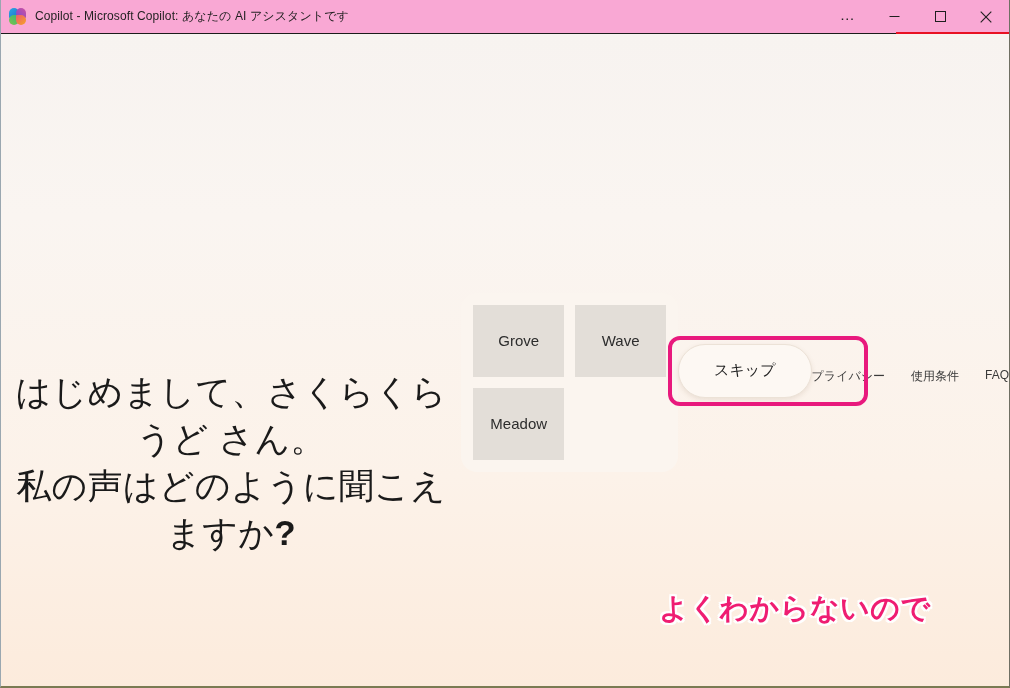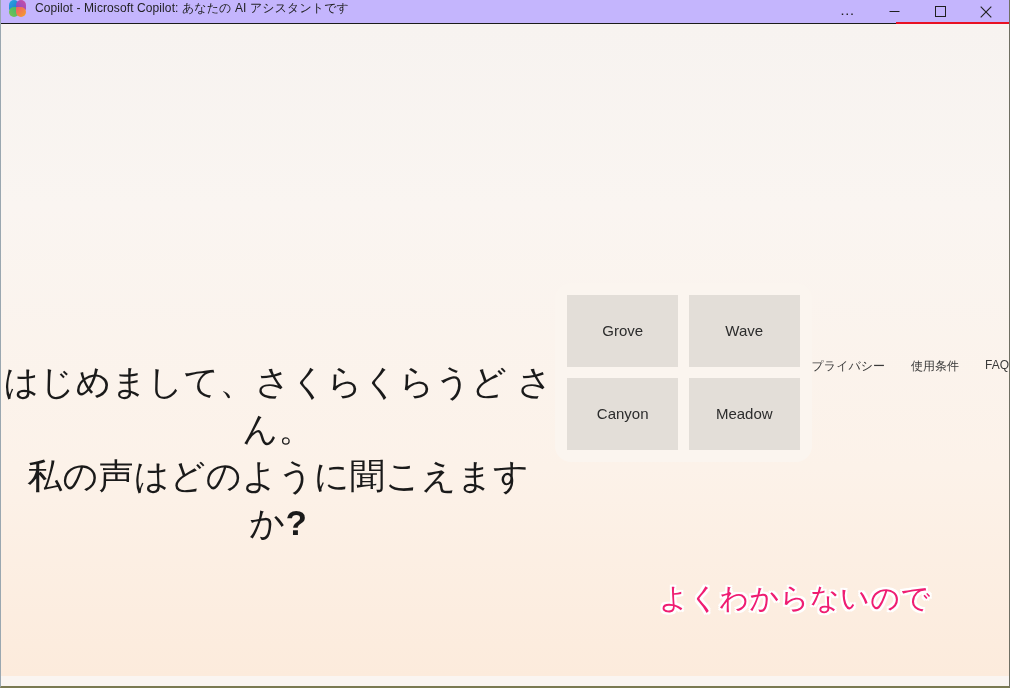--- a/index.html
+++ b/index.html
@@ -19,24 +19,24 @@
     border-left: 1px solid #9aa7b0;
     border-right: 1px solid #6f6f63;
     border-bottom: 2px solid #7a7a52;
     background: #faf5f1;
     overflow: hidden;
   }
 
   
   #titlebar {
     position: relative;
-    height: 24px;
-    background: #c4b5fd;
-    display: flex;
-    align-items: flex-start;
+    height: 34px;
+    background: #f9a8d4;
+    display: flex;
+    align-items: center;
     border-bottom: 1px solid #1b1b1b;
   }
   #titlebar-redline {
     position: absolute;
     right: 0;
     bottom: -1px;
     width: 113px;
     height: 2px;
     background: #e81123;
   }
@@ -172,21 +172,21 @@
   #footer-links span { white-space: nowrap; }
 
   
   #annotation {
     position: absolute;
     left: 658px;
     top: 552px;
     font-size: 29px;
     line-height: 1.52;
     color: #ef1d72;
-    font-weight: 400;
+    font-weight: 700;
     letter-spacing: 0.5px;
     white-space: nowrap;
     text-shadow:
       -2px -2px 0 #fff,  2px -2px 0 #fff,
       -2px  2px 0 #fff,  2px  2px 0 #fff,
       -2px  0   0 #fff,  2px  0   0 #fff,
        0   -2px 0 #fff,  0    2px 0 #fff;
   }
 </style>
 </head>
@@ -228,24 +228,27 @@
   <div id="content">
 
     <div id="heading">
       <div class="line1">はじめまして、さくらくらうど さん。</div>
       <div class="line2"><span>私の声はどのように聞こえますか</span><b>?</b></div>
     </div>
 
     <div id="voice-panel">
       <button class="voice-card">Grove</button>
       <button class="voice-card">Wave</button>
-      <button class="voice-card">Canyon</button>
       <button class="voice-card">Meadow</button>
     </div>
 
+    <div id="skip-wrap">
+      <button id="skip-button">スキップ</button>
+      <div id="skip-highlight"></div>
+    </div>
 
     <div id="footer-links">
       <span>プライバシー</span>
       <span>使用条件</span>
       <span>FAQ</span>
     </div>
 
     <div id="annotation">
       <div>よくわからないので</div>
     </div>

